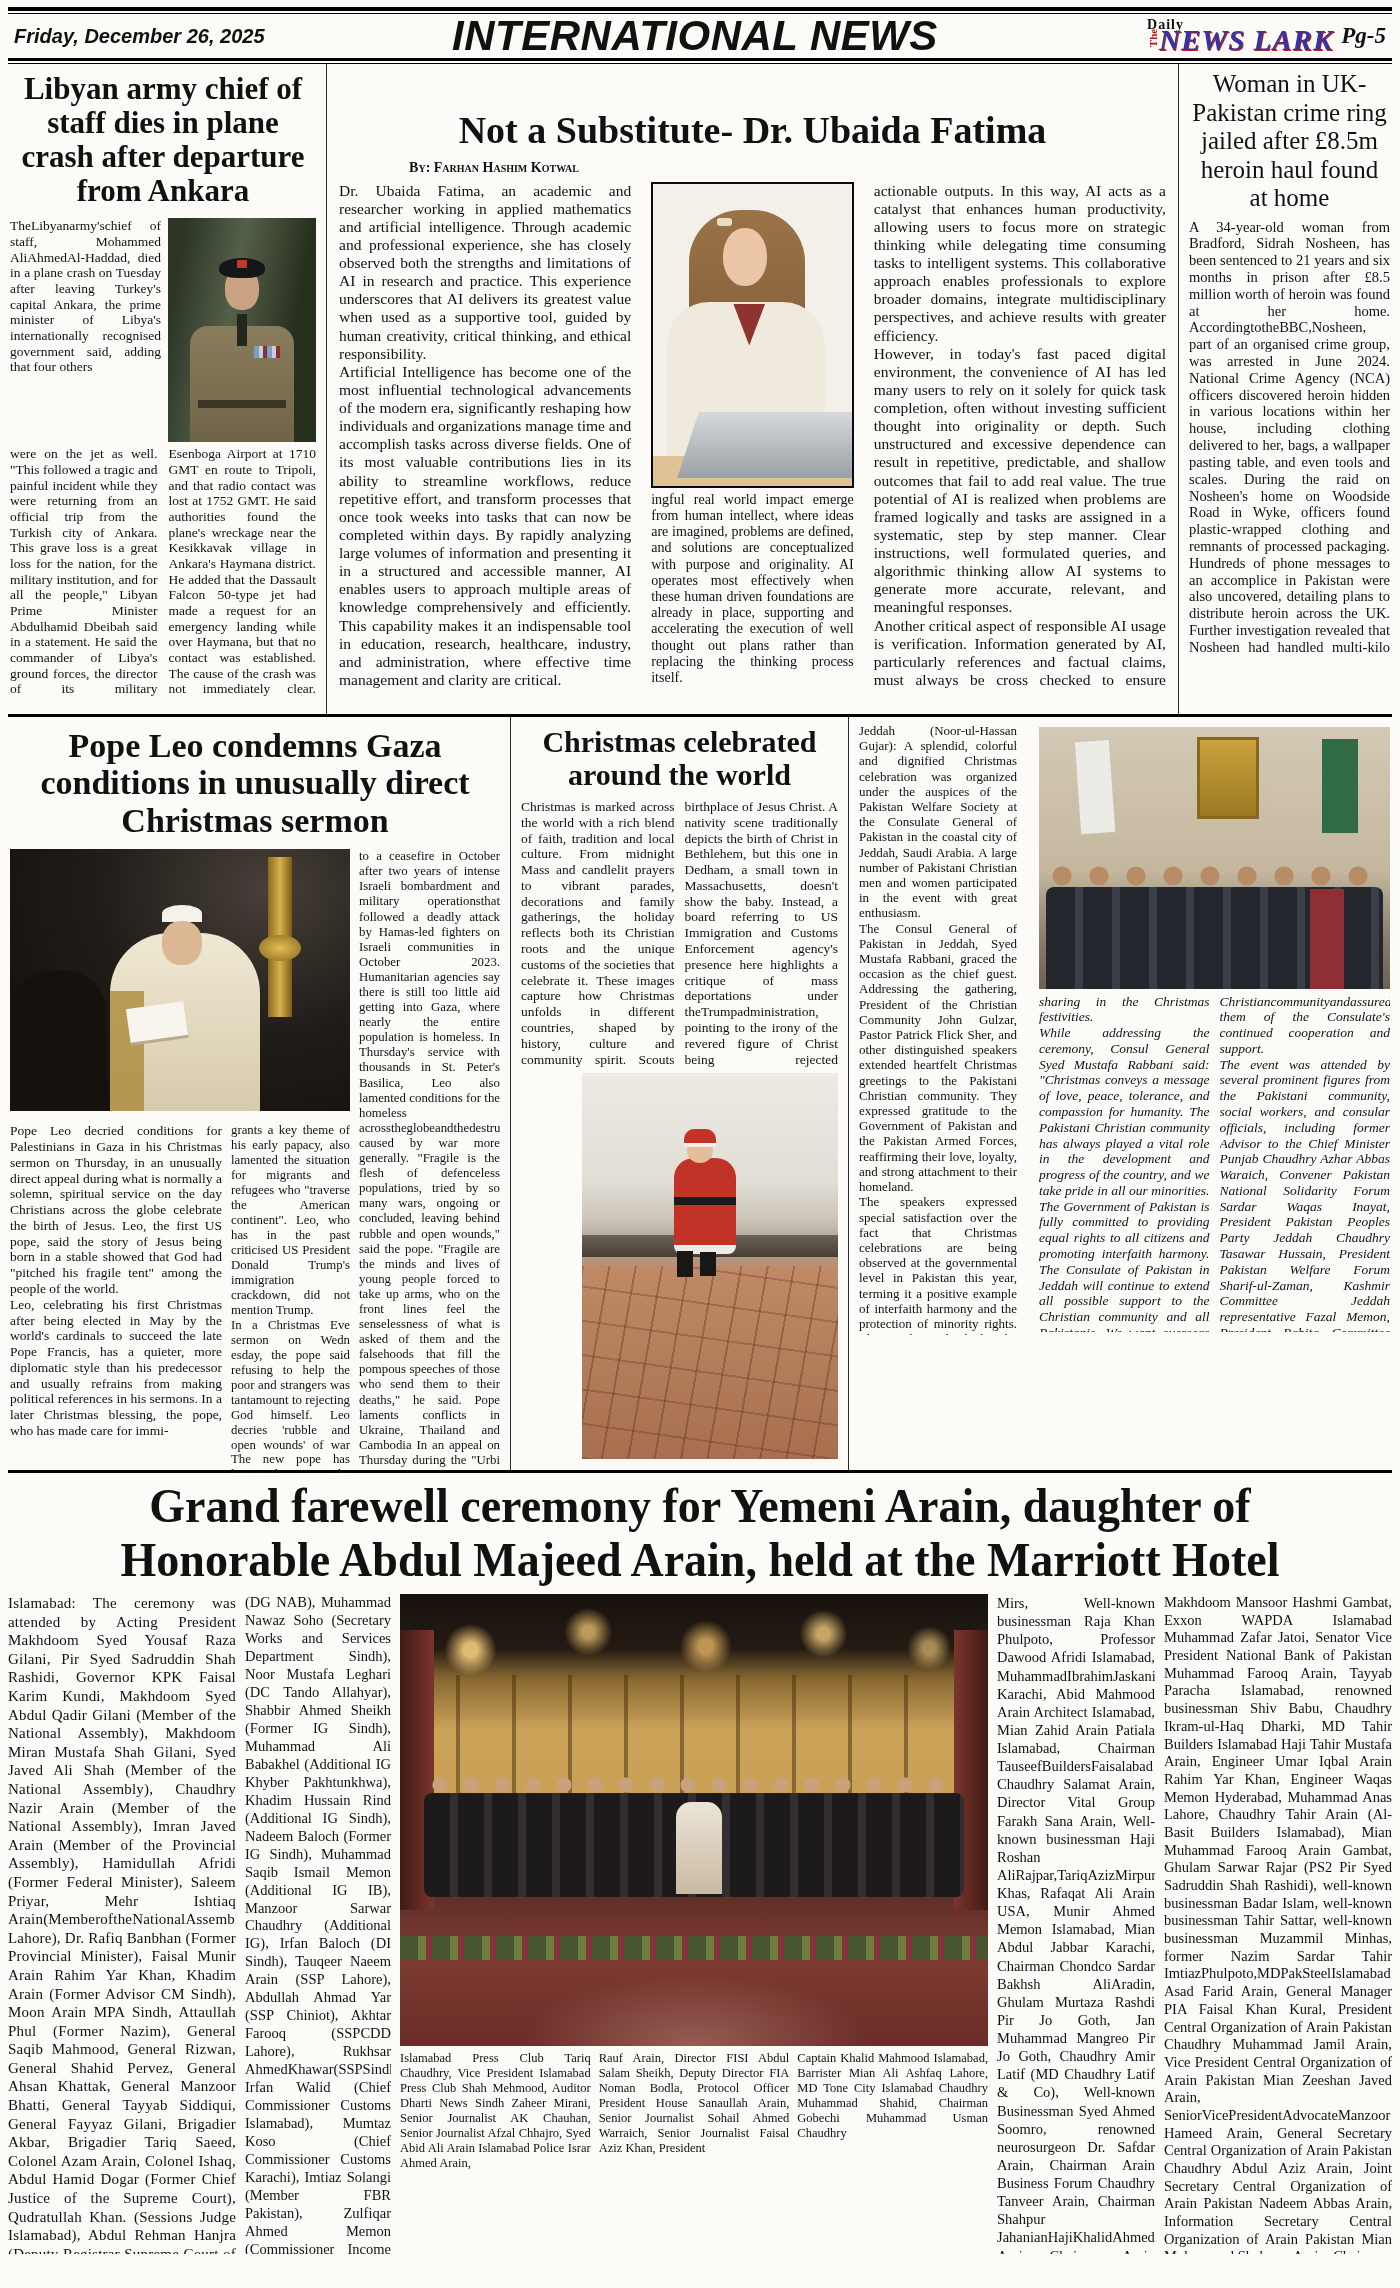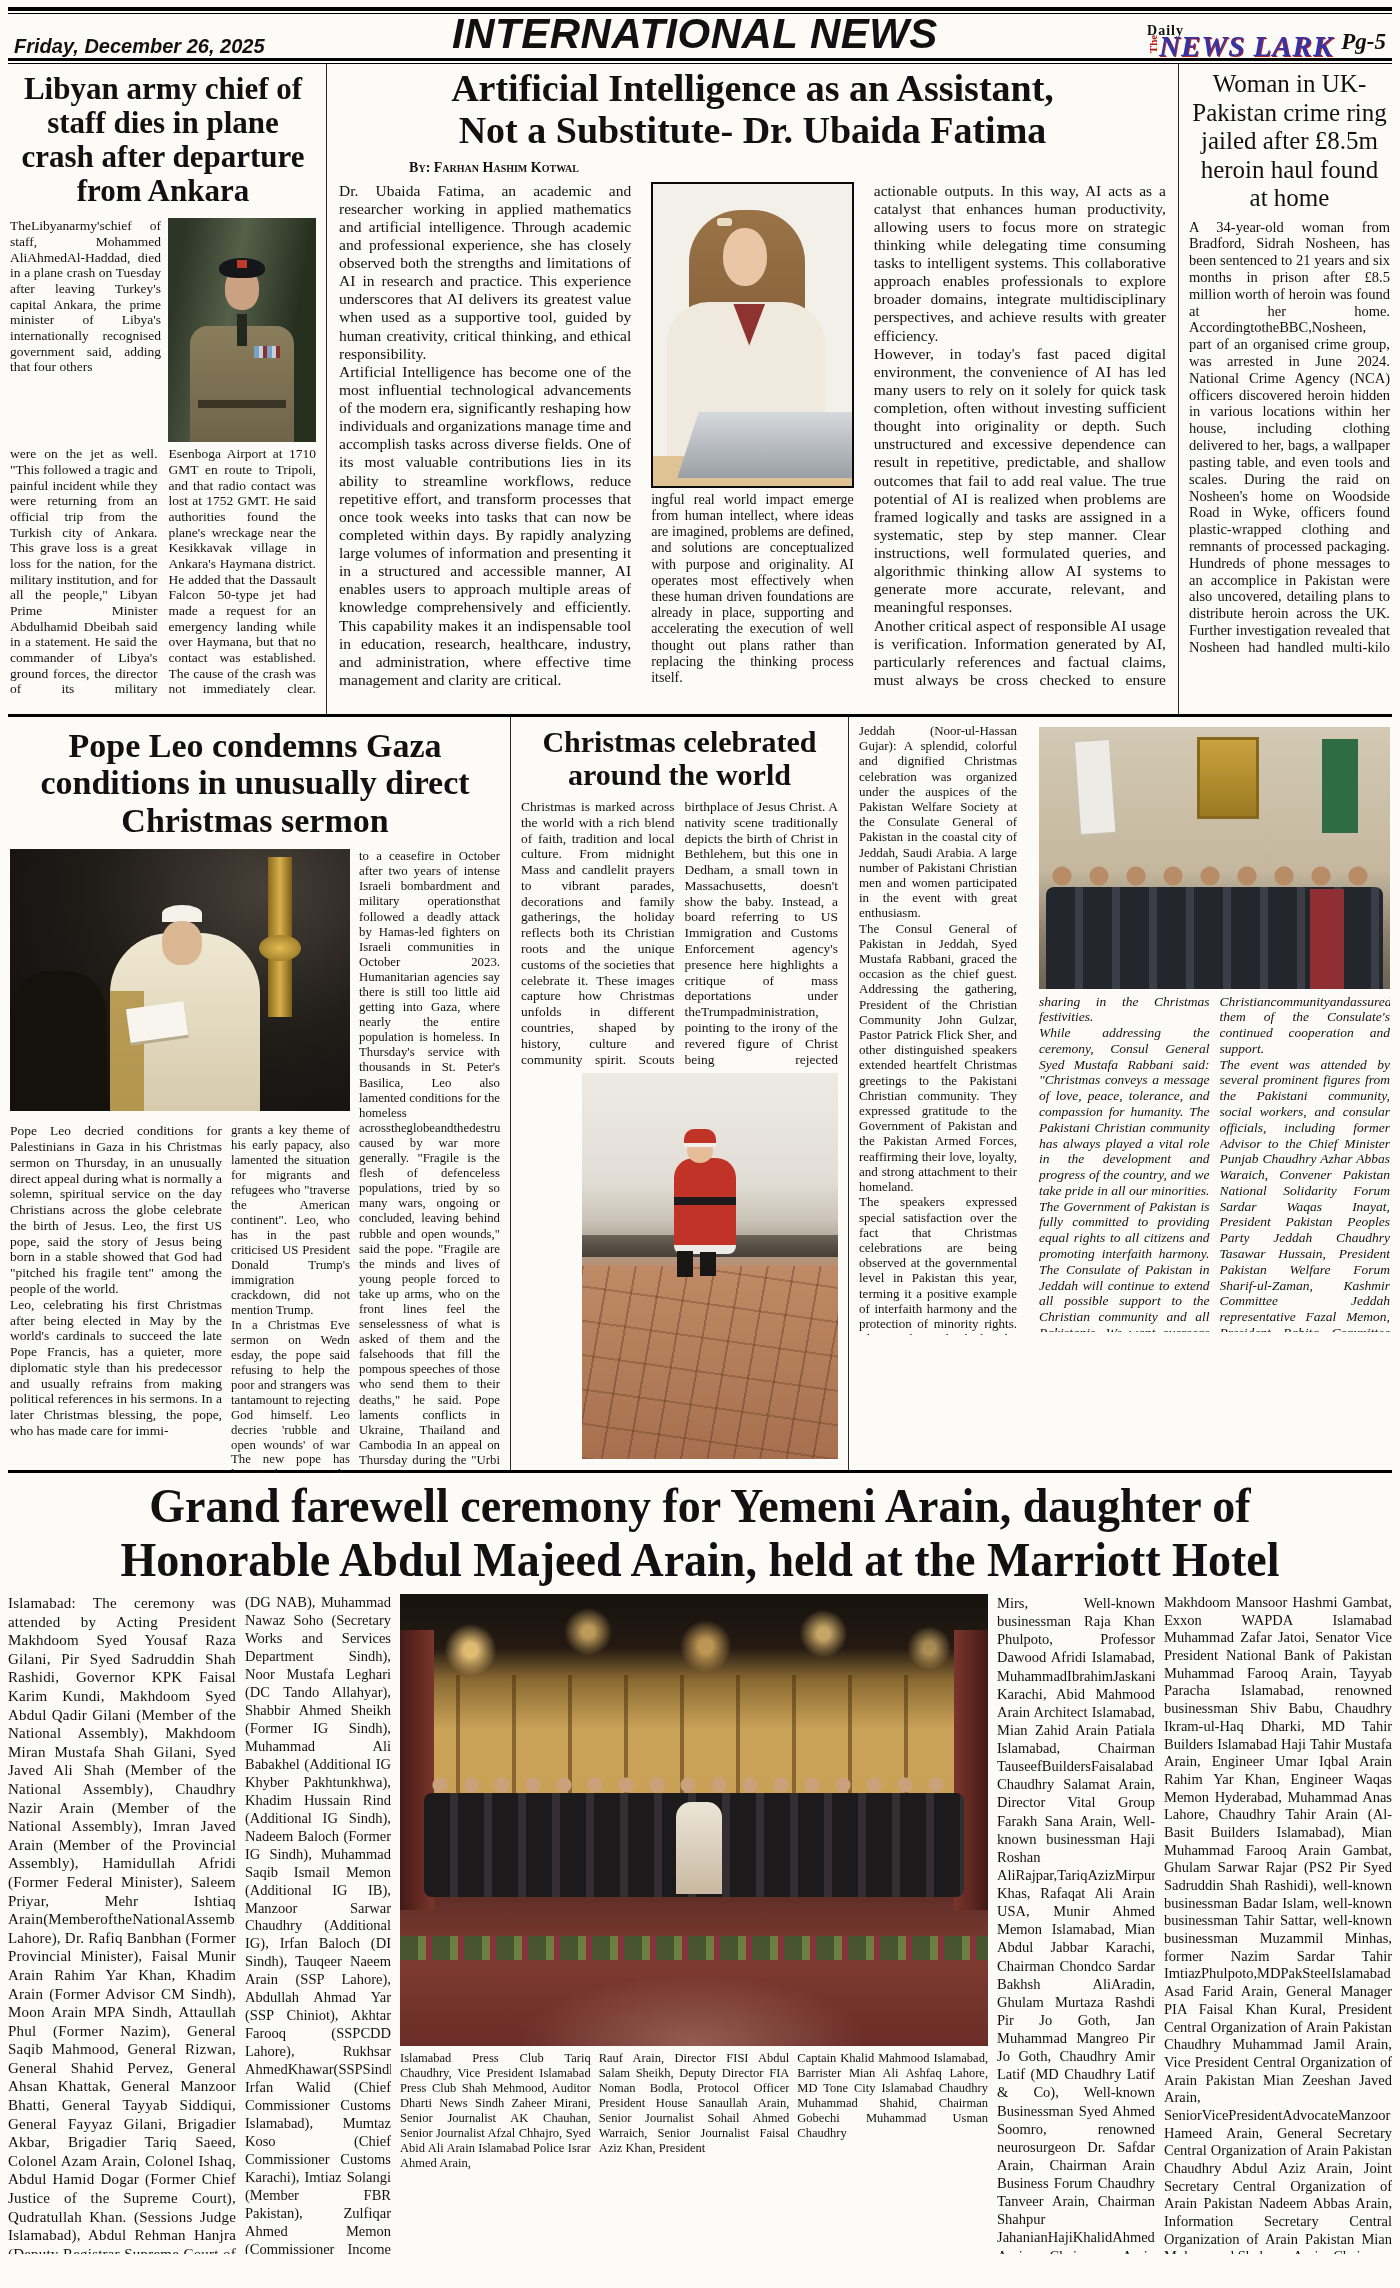--- a/index.html
+++ b/index.html
@@ -1,21 +1,21 @@
 <!DOCTYPE html>
 <html><head>
 <meta charset="utf-8">
 <style>
   html,body{margin:0;padding:0;background:#8a8a8a;}
   .page{width:1400px;height:2288px;margin:0 auto;background:#fcfbf8;color:#111;
         font-family:"Liberation Serif",serif;box-sizing:border-box;padding:0 8px;overflow:hidden;position:relative;}
   
   .rule-a{border-top:4px solid #000;margin-top:7px;}
   .rule-b{border-top:1px solid #000;margin-top:2px;}
-  .masthead{display:flex;align-items:flex-end;justify-content:space-between;height:44px;padding:0 6px;}
+  .masthead{display:flex;align-items:center;justify-content:space-between;height:44px;padding:0 6px;}
   .mh-date{font-family:"Liberation Sans",sans-serif;font-weight:bold;font-style:italic;font-size:20px;width:320px;}
   .mh-title{font-family:"Liberation Sans",sans-serif;font-weight:bold;font-style:italic;font-size:42px;letter-spacing:.5px;white-space:nowrap;}
   .mh-logo{display:flex;align-items:center;gap:8px;width:330px;justify-content:flex-end;}
   .logo-stack{line-height:.75;text-align:left;}
   .logo-daily{font-size:14px;font-weight:bold;letter-spacing:1px;}
   .logo-row{display:flex;align-items:center;}
   .logo-the{color:#c11212;font-size:11px;font-weight:bold;transform:rotate(-90deg);width:12px;display:inline-block;}
   .logo-name{font-size:29px;font-weight:bold;color:#3434a6;text-shadow:1px 1px 0 #b02424;letter-spacing:1px;font-style:italic;}
   .mh-pg{font-family:Liberation Serif, serif;font-weight:bold;font-style:italic;font-size:23px;}
   .rule-c{border-top:3px solid #000;}
@@ -184,21 +184,21 @@
           <div class="pl-ribbons"></div>
         </div>
       </div>
       <div class="libya-cols">
         <div class="txt">were on the jet as well. "This followed a tragic and painful incident while they were returning from an official trip from the Turkish city of Ankara. This grave loss is a great loss for the nation, for the military institution, and for all the people," Libyan Prime Minister Abdulhamid Dbeibah said in a statement. He said the commander of Libya's ground forces, the director of its military manufacturing authority, an adviser to the chief of staff, and a photographer from the chief of staff's office were also on the aircraft. Turkish Interior Minister Ali Yerlikaya said on social media platform X that the plane had taken off from Ankara's</div>
         <div class="txt">Esenboga Airport at 1710 GMT en route to Tripoli, and that radio contact was lost at 1752 GMT. He said authorities found the plane's wreckage near the Kesikkavak village in Ankara's Haymana district. He added that the Dassault Falcon 50-type jet had made a request for an emergency landing while over Haymana, but that no contact was established. The cause of the crash was not immediately clear. Turkey's defence ministry had announced Haddad's visit earlier, saying he had met with Turkish Defence Minister Yasar Guler and Turkish counterpart Selcuk Bayraktaroglu, along with other Turkish military commanders.</div>
       </div>
     </div>
 
     <div class="vsec sec-ai">
-      <h1 class="hl hl-ai"><span>Artificial Intelligence as an Assistant,</span><br>
+      <h1 class="hl hl-ai"><br>
       <span>Not a Substitute- Dr. Ubaida Fatima</span></h1>
       <div class="ai-byline">By: Farhan Hashim Kotwal</div>
       <div class="ai-cols">
         <div class="txt ai-c1">Dr. Ubaida Fatima, an academic and researcher working in applied mathematics and artificial intelligence. Through academic and professional experience, she has closely observed both the strengths and limitations of AI in research and practice. This experience underscores that AI delivers its greatest value when used as a supportive tool, guided by human creativity, critical thinking, and ethical responsibility.
 Artificial Intelligence has become one of the most influential technological advancements of the modern era, significantly reshaping how individuals and organizations manage time and accomplish tasks across diverse fields. One of its most valuable contributions lies in its ability to streamline workflows, reduce repetitive effort, and transform processes that once took weeks into tasks that can now be completed within days. By rapidly analyzing large volumes of information and presenting it in a structured and accessible manner, AI enables users to approach multiple areas of knowledge comprehensively and efficiently. This capability makes it an indispensable tool in education, research, healthcare, industry, and administration, where effective time management and clarity are critical.
 Despite its impressive capabilities, AI must be understood primarily as an assistant rather than a system on which complete dependence should be placed. While it can summarize extensive literature, organize data, and automate routine analytical tasks, it does not possess the human capacity for creativity, intuition, ethical reasoning, or contextual understanding. True innovation and mean-</div>
         <div class="ai-c2">
           <div class="photo photo-ai">
             <div class="pa-hair"></div>
             <div class="pa-cardigan"></div>

